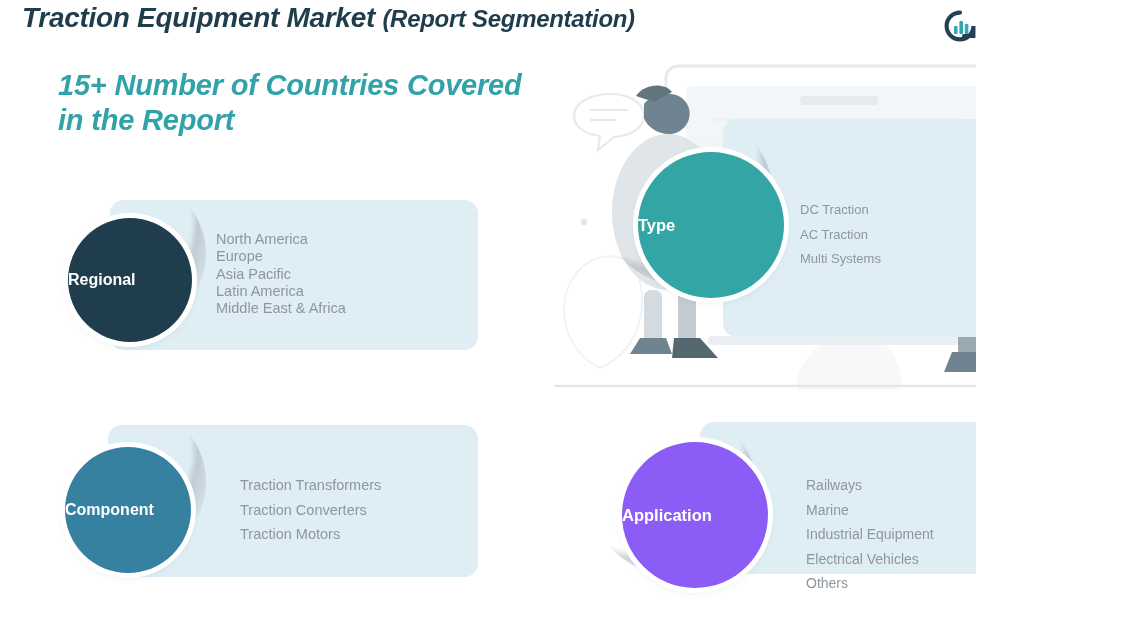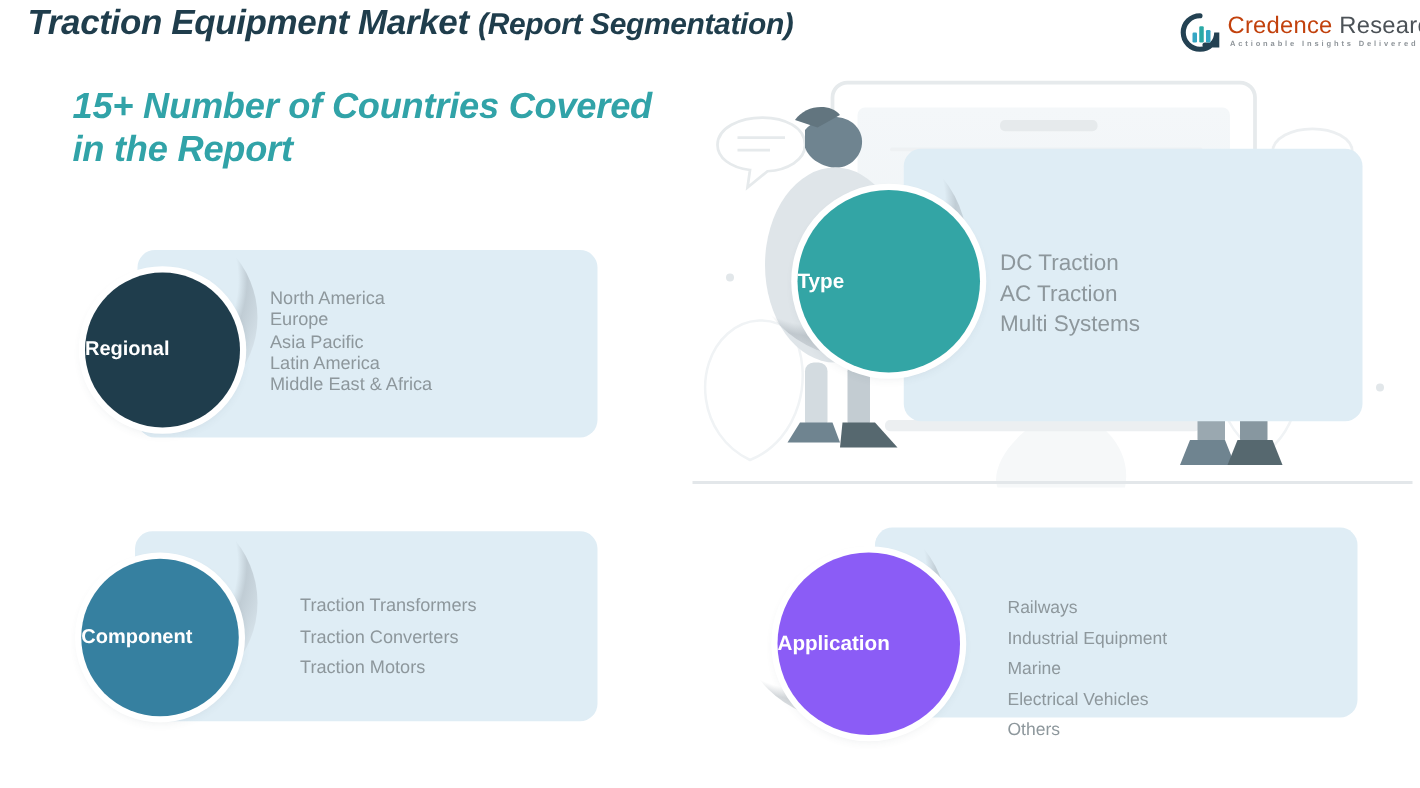--- a/index.html
+++ b/index.html
@@ -1,21 +1,21 @@
 <!DOCTYPE html>
 <html><head>
 <meta charset="utf-8">
 <style>
   html,body{margin:0;padding:0;background:#ffffff;}
   body{
     width:1136px;height:630px;overflow:hidden;position:relative;
     font-family:"Liberation Sans","DejaVu Sans",sans-serif;
     -webkit-font-smoothing:antialiased;
   }
-  .stage{position:absolute;left:0;top:0;width:1136px;height:630px;overflow:hidden;background:#fff;}
+  .stage{position:absolute;left:0;top:0;width:976px;height:630px;overflow:hidden;background:#fff;}
 
   
   .title{
     position:absolute;left:22px;top:2px;
     font-size:28px;font-weight:bold;font-style:italic;
     color:#1f3d4c;letter-spacing:-0.3px;white-space:nowrap;
   }
   .title .sub{font-size:24px;}
 
   .subtitle{
@@ -67,21 +67,21 @@
   
   #card-component .panel{left:108px;top:425px;width:370px;height:152px;}
   #card-component .halo{left:50px;top:404px;width:156px;height:156px;}
   #card-component .bubble{left:65px;top:447px;width:126px;height:126px;background:#3680a0;font-size:16px;}
   #card-component .list{left:240px;top:473px;font-size:14.5px;line-height:24.6px;}
 
   
   #card-type .panel{left:723px;top:119px;width:367px;height:218px;}
   #card-type .halo{left:598px;top:110px;width:176px;height:176px;}
   #card-type .bubble{left:638px;top:152px;width:146px;height:146px;background:#33a5a5;font-size:16.5px;}
-  #card-type .list{left:800px;top:198px;font-size:18px;line-height:24.6px;}
+  #card-type .list{left:800px;top:198px;font-size:13px;line-height:24.6px;}
 
   
   #card-application .panel{left:700px;top:422px;width:386px;height:152px;}
   #card-application .halo{left:590px;top:408px;width:168px;height:168px;}
   #card-application .bubble{left:622px;top:442px;width:146px;height:146px;background:#8b5cf6;font-size:16.5px;}
   #card-application .list{left:786px;top:473px;font-size:14px;line-height:24.6px;margin-left:20px;}
 </style>
 </head>
 <body>
 
@@ -187,20 +187,20 @@
   </div>
 
   <div class="card" id="card-application">
     <div class="panel"></div>
     <div class="halo"></div>
     <div class="bubble">
       <span>Application</span>
     </div>
     <div class="list">
       <div>Railways</div>
+      <div>Marine</div>
       <div>Industrial Equipment</div>
-      <div>Marine</div>
       <div>Electrical Vehicles</div>
       <div>Others</div>
     </div>
   </div>
 
 </div>
 
 </body></html>

